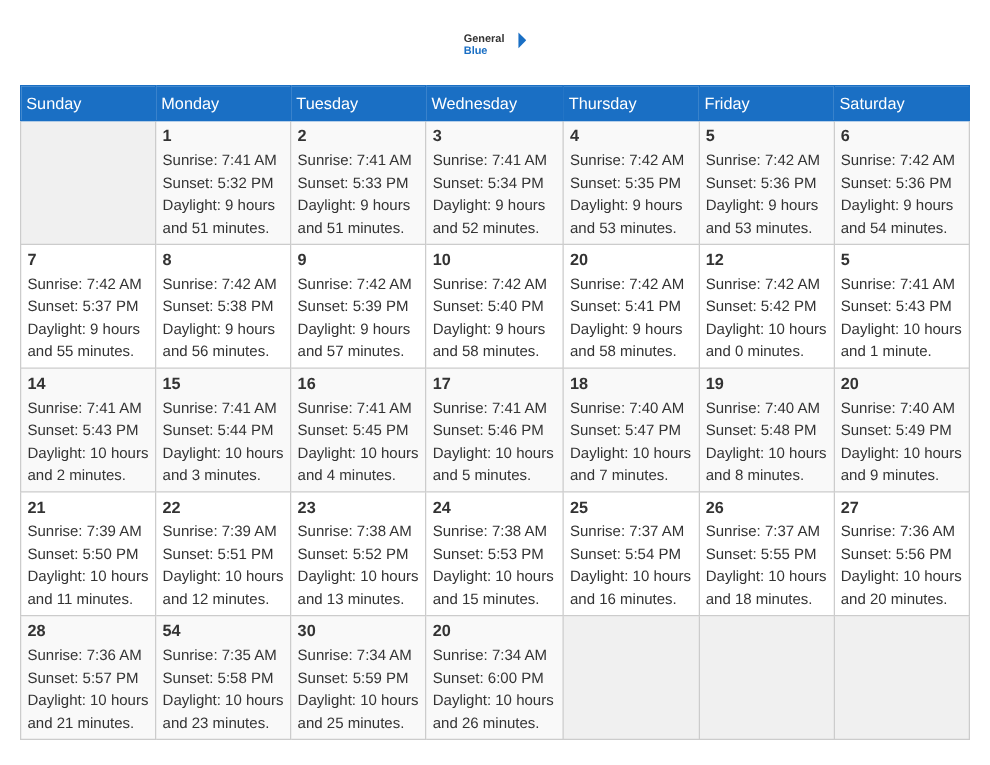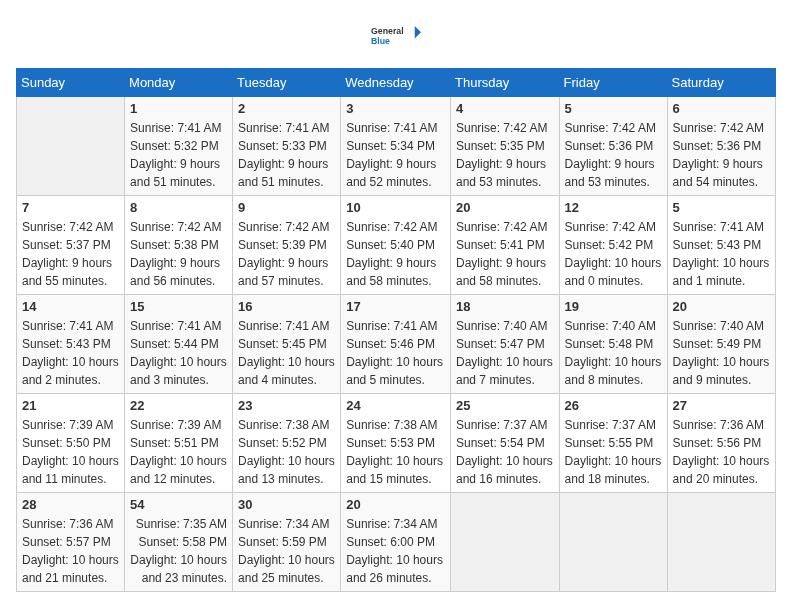--- a/index.html
+++ b/index.html
@@ -304,21 +304,21 @@
       <tr>
         <td>
           <div class="day-number">28</div>
           <div class="day-info" style="white-space: pre-line;">Sunrise: 7:36 AM
 Sunset: 5:57 PM
 Daylight: 10 hours
 and 21 minutes.</div>
         </td>
         <td>
           <div class="day-number">54</div>
-          <div class="day-info" style="white-space: pre-line; text-align: right;">Sunrise: 7:35 AM
+          <div class="day-info" style="white-space: pre-line;">Sunrise: 7:35 AM
 Sunset: 5:58 PM
 Daylight: 10 hours
 and 23 minutes.</div>
         </td>
         <td>
           <div class="day-number">30</div>
           <div class="day-info" style="white-space: pre-line;">Sunrise: 7:34 AM
 Sunset: 5:59 PM
 Daylight: 10 hours
 and 25 minutes.</div>

